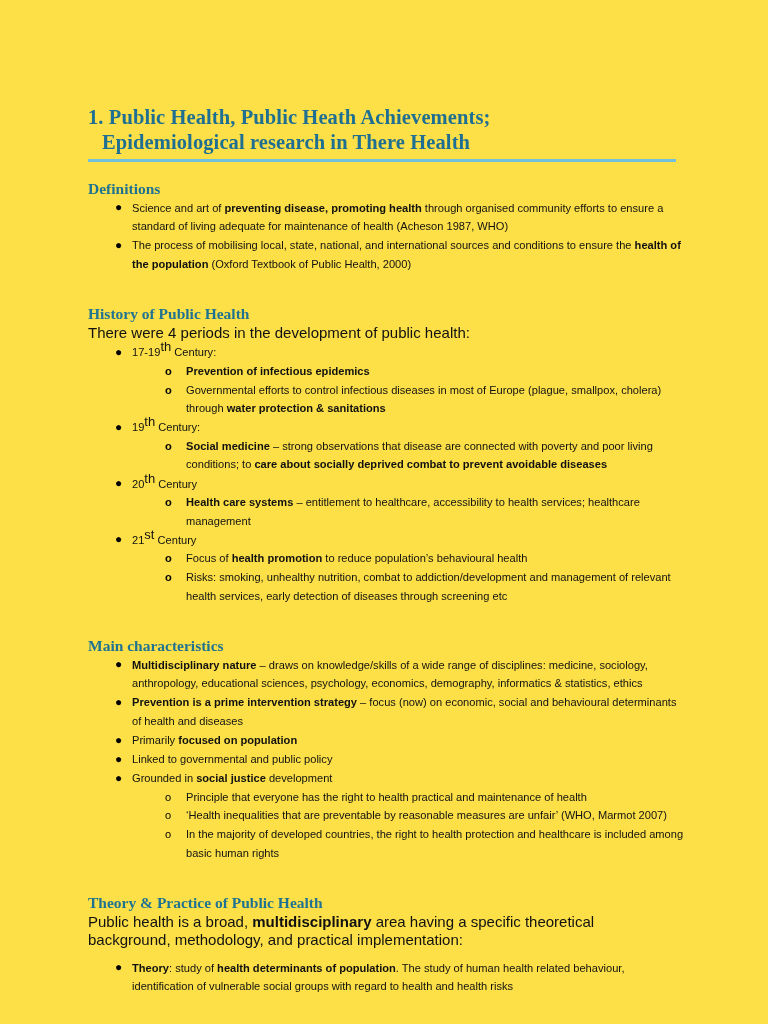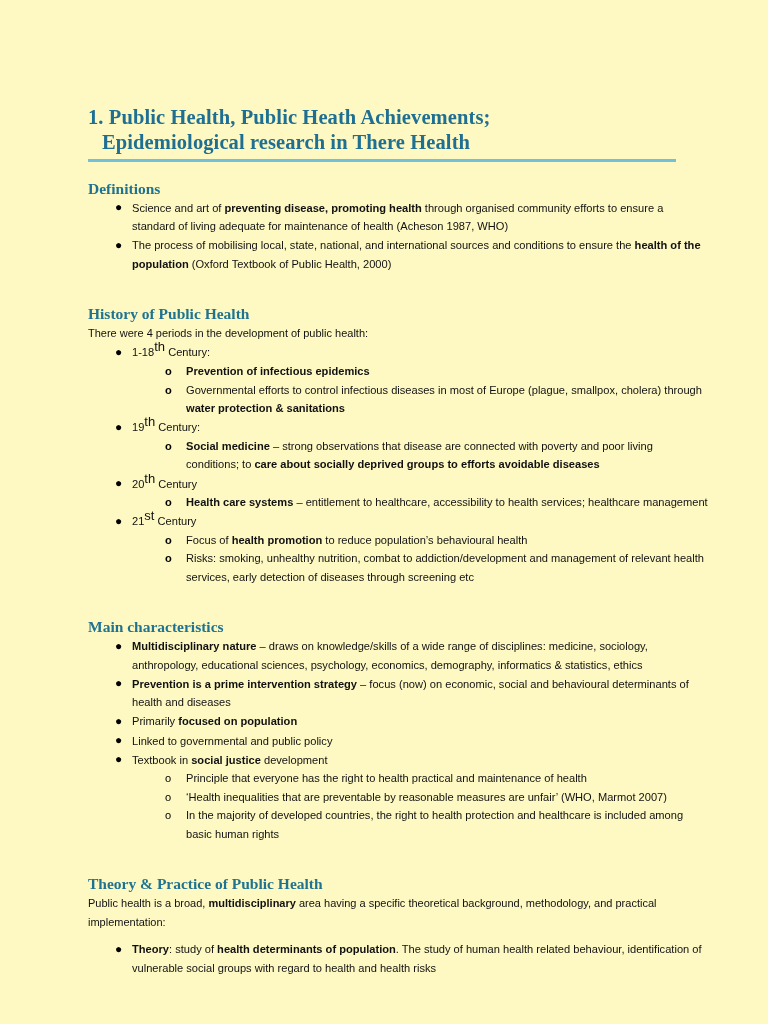--- a/index.html
+++ b/index.html
@@ -11,23 +11,23 @@
     width: 768px;
     height: 1024px;
     font-family: "Liberation Sans", sans-serif;
     color: #000000;
     overflow: hidden;
   }
   .page {
     position: relative;
     width: 768px;
     height: 1024px;
-    background: #fef9c3;
+    background: #fde047;
     box-sizing: border-box;
-    padding: 105px 60px 0 88px;
+    padding: 105px 80px 0 88px;
   }
 
   
   .doc-title {
     font-family: "Liberation Serif", serif;
     font-weight: bold;
     font-size: 20.5px;
     line-height: 25px;
     color: #1f6f92;
     letter-spacing: 0.1px;
@@ -51,21 +51,21 @@
     font-size: 15.5px;
     line-height: 19px;
     color: #1f7391;
     margin: 17px 0 1px 0;
   }
   .section-block { margin-bottom: 0; }
   .section-gap { height: 13px; }
 
   
   .para {
-    font-size: 11px;
+    font-size: 15px;
     line-height: 18.5px;
     color: #111111;
     margin: 0 0 1px 0;
     max-width: 590px;
   }
 
   
   ul.l1 {
     list-style: none;
     margin: 0;
@@ -139,47 +139,47 @@
         <li class="li1"><span class="bullet">●</span><span>The process of mobilising local, state, national, and international sources and conditions to ensure the </span><b>health of the population</b><span> (Oxford Textbook of Public Health, 2000)</span></li>
       </ul>
   </div>
 
   <div class="section-gap"></div>
 
   <div class="section-block">
     <h2 class="section-heading">History of Public Health</h2>
     <p class="para">There were 4 periods in the development of public health:</p>
     <ul class="l1" id="history-list">
-        <li class="li1"><span class="bullet">●</span><span>1-18</span><sup>th</sup><span> Century:</span><ul class="l2">
+        <li class="li1"><span class="bullet">●</span><span>17-19</span><sup>th</sup><span> Century:</span><ul class="l2">
             <li class="li2"><span class="bullet-o bold">o</span><b>Prevention of infectious epidemics</b></li>
             <li class="li2"><span class="bullet-o bold">o</span><span>Governmental efforts to control infectious diseases in most of Europe (plague, smallpox, cholera) through </span><b>water protection &amp; sanitations</b></li>
           </ul></li>
         <li class="li1"><span class="bullet">●</span><span>19</span><sup>th</sup><span> Century:</span><ul class="l2">
-            <li class="li2"><span class="bullet-o bold">o</span><b>Social medicine</b><span> – strong observations that disease are connected with poverty and poor living conditions; to </span><b>care about socially deprived groups to efforts avoidable diseases</b></li>
+            <li class="li2"><span class="bullet-o bold">o</span><b>Social medicine</b><span> – strong observations that disease are connected with poverty and poor living conditions; to </span><b>care about socially deprived combat to prevent avoidable diseases</b></li>
           </ul></li>
         <li class="li1"><span class="bullet">●</span><span>20</span><sup>th</sup><span> Century</span><ul class="l2">
             <li class="li2"><span class="bullet-o bold">o</span><b>Health care systems</b><span> – entitlement to healthcare, accessibility to health services; healthcare management</span></li>
           </ul></li>
         <li class="li1"><span class="bullet">●</span><span>21</span><sup>st</sup><span> Century</span><ul class="l2">
             <li class="li2"><span class="bullet-o bold">o</span><span>Focus of </span><b>health promotion</b><span> to reduce population’s behavioural health</span></li>
             <li class="li2"><span class="bullet-o bold">o</span><span>Risks: smoking, unhealthy nutrition, combat to addiction/development and management of relevant health services, early detection of diseases through screening etc</span></li>
           </ul></li>
       </ul>
   </div>
 
   <div class="section-gap"></div>
 
   <div class="section-block">
     <h2 class="section-heading">Main characteristics</h2>
     <ul class="l1" id="main-list">
         <li class="li1"><span class="bullet">●</span><b>Multidisciplinary nature</b><span> – draws on knowledge/skills of a wide range of disciplines: medicine, sociology, anthropology, educational sciences, psychology, economics, demography, informatics &amp; statistics, ethics</span></li>
         <li class="li1"><span class="bullet">●</span><b>Prevention is a prime intervention strategy</b><span> – focus (now) on economic, social and behavioural determinants of health and diseases</span></li>
         <li class="li1"><span class="bullet">●</span><span>Primarily </span><b>focused on population</b></li>
         <li class="li1"><span class="bullet">●</span><span>Linked to governmental and public policy</span></li>
-        <li class="li1"><span class="bullet">●</span><span>Textbook in </span><b>social justice</b><span> development</span><ul class="l2">
+        <li class="li1"><span class="bullet">●</span><span>Grounded in </span><b>social justice</b><span> development</span><ul class="l2">
             <li class="li2"><span class="bullet-o">o</span><span>Principle that everyone has the right to health practical and maintenance of health</span></li>
             <li class="li2"><span class="bullet-o">o</span><span>‘Health inequalities that are preventable by reasonable measures are unfair’ (WHO, Marmot 2007)</span></li>
             <li class="li2"><span class="bullet-o">o</span><span>In the majority of developed countries, the right to health protection and healthcare is included among basic human rights</span></li>
           </ul></li>
       </ul>
   </div>
 
   <div class="section-gap"></div>
 
   <div class="section-block">

